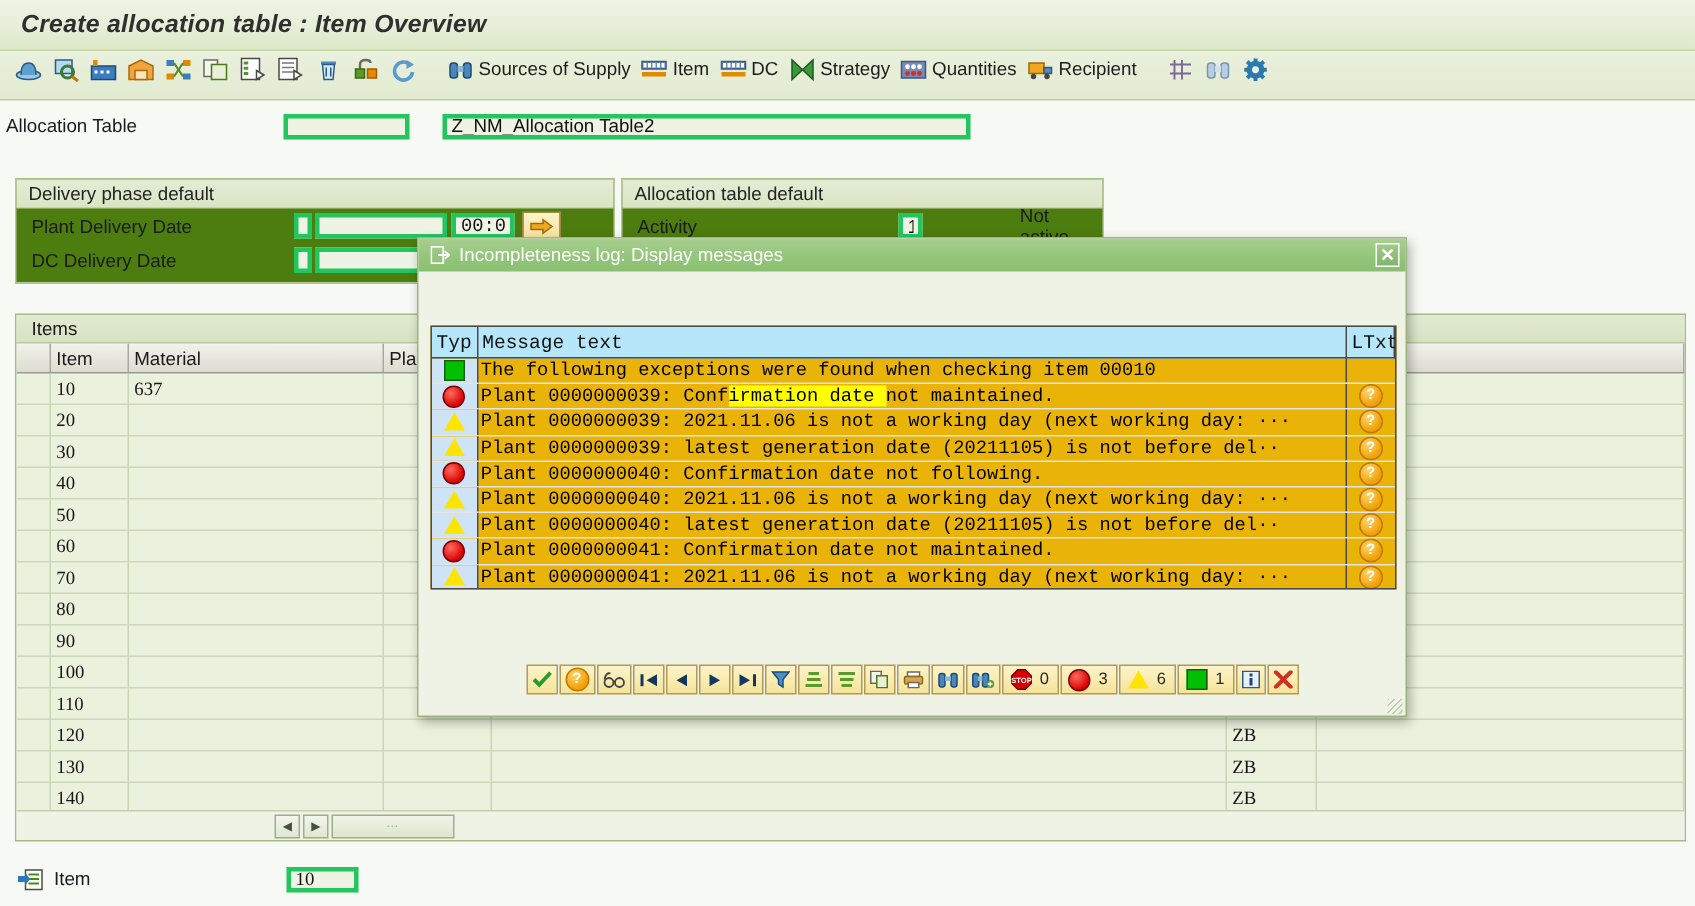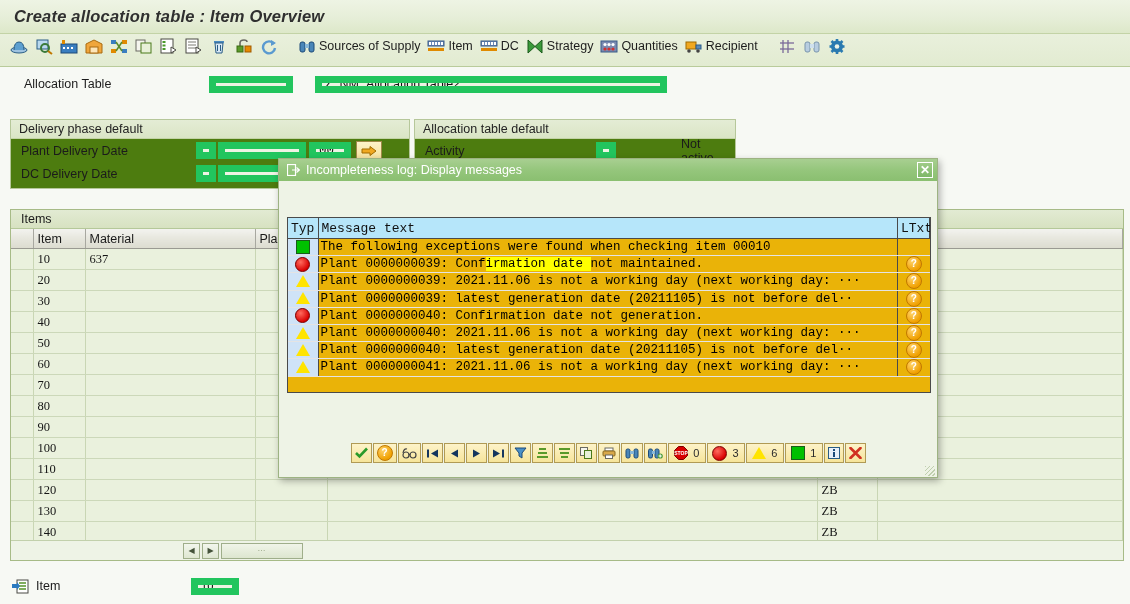--- a/index.html
+++ b/index.html
@@ -30,24 +30,24 @@
     display:flex;align-items:flex-start;gap:3px;
     padding:0 8px;box-sizing:border-box;
   }
   .tbtn{
     display:flex;align-items:center;gap:3px;
     height:24px;padding:0 2px;border-radius:2px;
     cursor:default;white-space:nowrap;font-size:12.5px;color:#1d1d1d;
   }
   .sep{width:10px;}
   .ico{width:18px;height:17px;position:relative;display:inline-block;flex:none;}
-  .fieldrow{display:flex;align-items:center;height:26px;padding-left:24px;}
+  .fieldrow{display:flex;align-items:center;height:26px;padding-left:4px;}
   .flabel{font-size:12.5px;color:#1b1b1b;}
   .inp{
-    background:#eef3e4;border:7px solid #22c55e;
+    background:#eef3e4;border:3px solid #22c55e;
     height:17px;box-sizing:border-box;
     font-family:"Liberation Sans",sans-serif;font-size:12.5px;
     padding:0 3px;line-height:15px;color:#111;
   }
   .grp{
     border:1px solid #b6c79a;background:#4d7c0f;
     box-sizing:border-box;
   }
   .grphdr{
     height:18px;line-height:18px;padding-left:8px;
@@ -681,31 +681,36 @@
             <td>Plant 0000000039: 2021.11.06 is not a working day (next working day: ···</td>
             <td class="ltxt"><span class="g-help" style="display: inline-block;">?</span></td>
           </tr>
           <tr>
             <td class="typ"><span class="g g-warn"></span></td>
             <td>Plant 0000000039: latest generation date (20211105) is not before del··</td>
             <td class="ltxt"><span class="g-help" style="display: inline-block;">?</span></td>
           </tr>
           <tr>
             <td class="typ"><span class="g g-err"></span></td>
-            <td>Plant 0000000040: Confirmation date  not generation.</td>
+            <td>Plant 0000000040: Confirmation date  not following.</td>
             <td class="ltxt"><span class="g-help" style="display: inline-block;">?</span></td>
           </tr>
           <tr>
             <td class="typ"><span class="g g-warn"></span></td>
             <td>Plant 0000000040: 2021.11.06 is not a working day (next working day: ···</td>
             <td class="ltxt"><span class="g-help" style="display: inline-block;">?</span></td>
           </tr>
           <tr>
             <td class="typ"><span class="g g-warn"></span></td>
             <td>Plant 0000000040: latest generation date (20211105) is not before del··</td>
+            <td class="ltxt"><span class="g-help" style="display: inline-block;">?</span></td>
+          </tr>
+          <tr>
+            <td class="typ"><span class="g g-err"></span></td>
+            <td>Plant 0000000041: Confirmation date  not maintained.</td>
             <td class="ltxt"><span class="g-help" style="display: inline-block;">?</span></td>
           </tr>
           <tr>
             <td class="typ"><span class="g g-warn"></span></td>
             <td>Plant 0000000041: 2021.11.06 is not a working day (next working day: ···</td>
             <td class="ltxt"><span class="g-help" style="display: inline-block;">?</span></td>
           </tr>
         </tbody>
     </table>
   </div>

